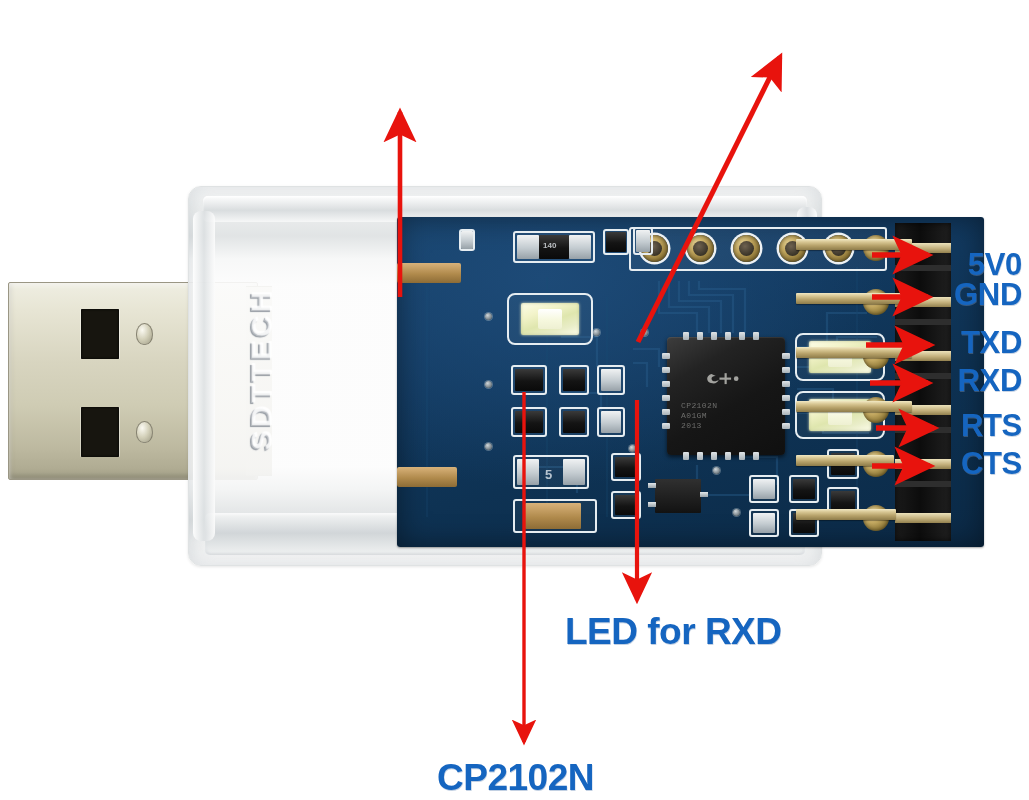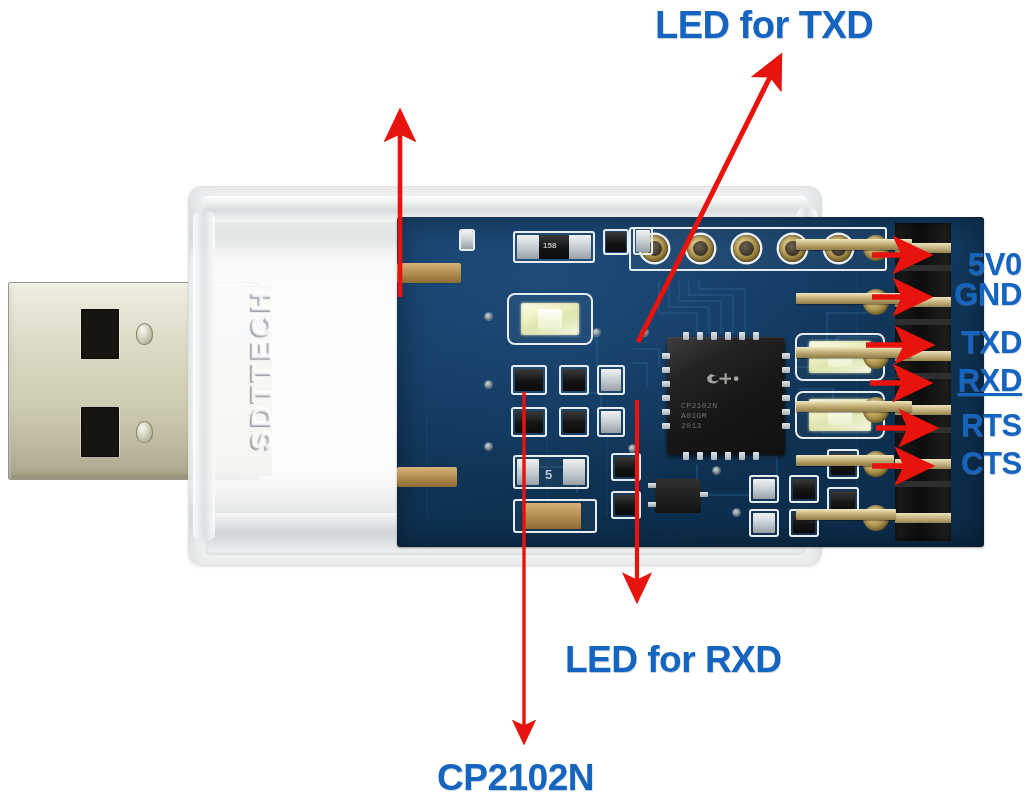--- a/index.html
+++ b/index.html
@@ -13,21 +13,21 @@
     position:absolute;
     color:#1565c0;
     font-weight:bold;
     font-family:"Liberation Sans",sans-serif;
     white-space:nowrap;
     letter-spacing:-0.5px;
     text-shadow:0.5px 0.5px 0 rgba(120,150,190,.45);
   }
   #lbl-txd{left:655px;top:4px;font-size:38px;}
   #lbl-pwr{left:257px;top:48px;font-size:37px;}
-  #lbl-rxd{left:565px;top:639px;font-size:37px;}
+  #lbl-rxd{left:565px;top:611px;font-size:37px;}
   #lbl-cp{left:437px;top:757px;font-size:37px;}
 
   
   .pinlabel{position:absolute;right:7px;font-size:31px;font-weight:bold;color:#1565c0;
             letter-spacing:-0.3px;text-shadow:0.5px 0.5px 0 rgba(120,150,190,.4);}
 
   
   #arrows{position:absolute;left:0;top:0;width:1029px;height:800px;pointer-events:none;}
 
   
@@ -230,21 +230,21 @@
             <div class="bore"></div>
           </div>
 
         <div class="silk" style="left:62px;top:12px;width:16px;height:22px;"></div>
         <div class="comp comp-silver" style="left:64px;top:14px;width:12px;height:18px;"></div>
 
         <div class="silk" style="left:116px;top:14px;width:82px;height:32px;"></div>
         <div class="comp comp-silver" style="left:120px;top:18px;width:22px;height:24px;"></div>
         <div class="comp comp-silver" style="left:172px;top:18px;width:22px;height:24px;"></div>
         <div class="comp comp-black" style="left:142px;top:18px;width:30px;height:24px;"></div>
-        <div class="markt" style="left:146px;top:24px;">158</div>
+        <div class="markt" style="left:146px;top:24px;">140</div>
 
         <div class="silk" style="left:206px;top:12px;width:26px;height:26px;"></div>
         <div class="comp comp-black" style="left:209px;top:15px;width:20px;height:20px;"></div>
         <div class="silk" style="left:236px;top:10px;width:20px;height:28px;"></div>
         <div class="comp comp-silver" style="left:239px;top:13px;width:14px;height:22px;"></div>
 
         <div class="comp comp-tan" style="left:0px;top:46px;width:64px;height:20px;border-radius:2px;"></div>
         <div class="comp comp-tan" style="left:0px;top:250px;width:60px;height:20px;border-radius:2px;"></div>
 
         <div class="silk" style="left:110px;top:76px;width:86px;height:52px;border-radius:8px;"></div>
@@ -429,24 +429,23 @@
       <line x1="870" y1="383" x2="928" y2="383" stroke="#e8130d" stroke-width="5.4" marker-end="url(#ah)"></line>
     </g>
     <g>
       <line x1="876" y1="428" x2="934" y2="428" stroke="#e8130d" stroke-width="5.4" marker-end="url(#ah)"></line>
     </g>
     <g>
       <line x1="872" y1="466" x2="930" y2="466" stroke="#e8130d" stroke-width="5.4" marker-end="url(#ah)"></line>
     </g>
   </svg>
 
-  <div class="anno" id="lbl-txd">LED for TXD</div>
   <div class="anno" id="lbl-rxd">LED for RXD</div>
   <div class="anno" id="lbl-cp">CP2102N</div>
 
   <div class="pinlabel" style="top:247px;">5V0</div>
   <div class="pinlabel" style="top:277px;">GND</div>
   <div class="pinlabel" style="top:325px;">TXD</div>
-  <div class="pinlabel" style="top:363px;text-decoration:underline;">RXD</div>
+  <div class="pinlabel" style="top:363px;">RXD</div>
   <div class="pinlabel" style="top:408px;">RTS</div>
   <div class="pinlabel" style="top:446px;">CTS</div>
 
 </div>
 
 </body></html>

